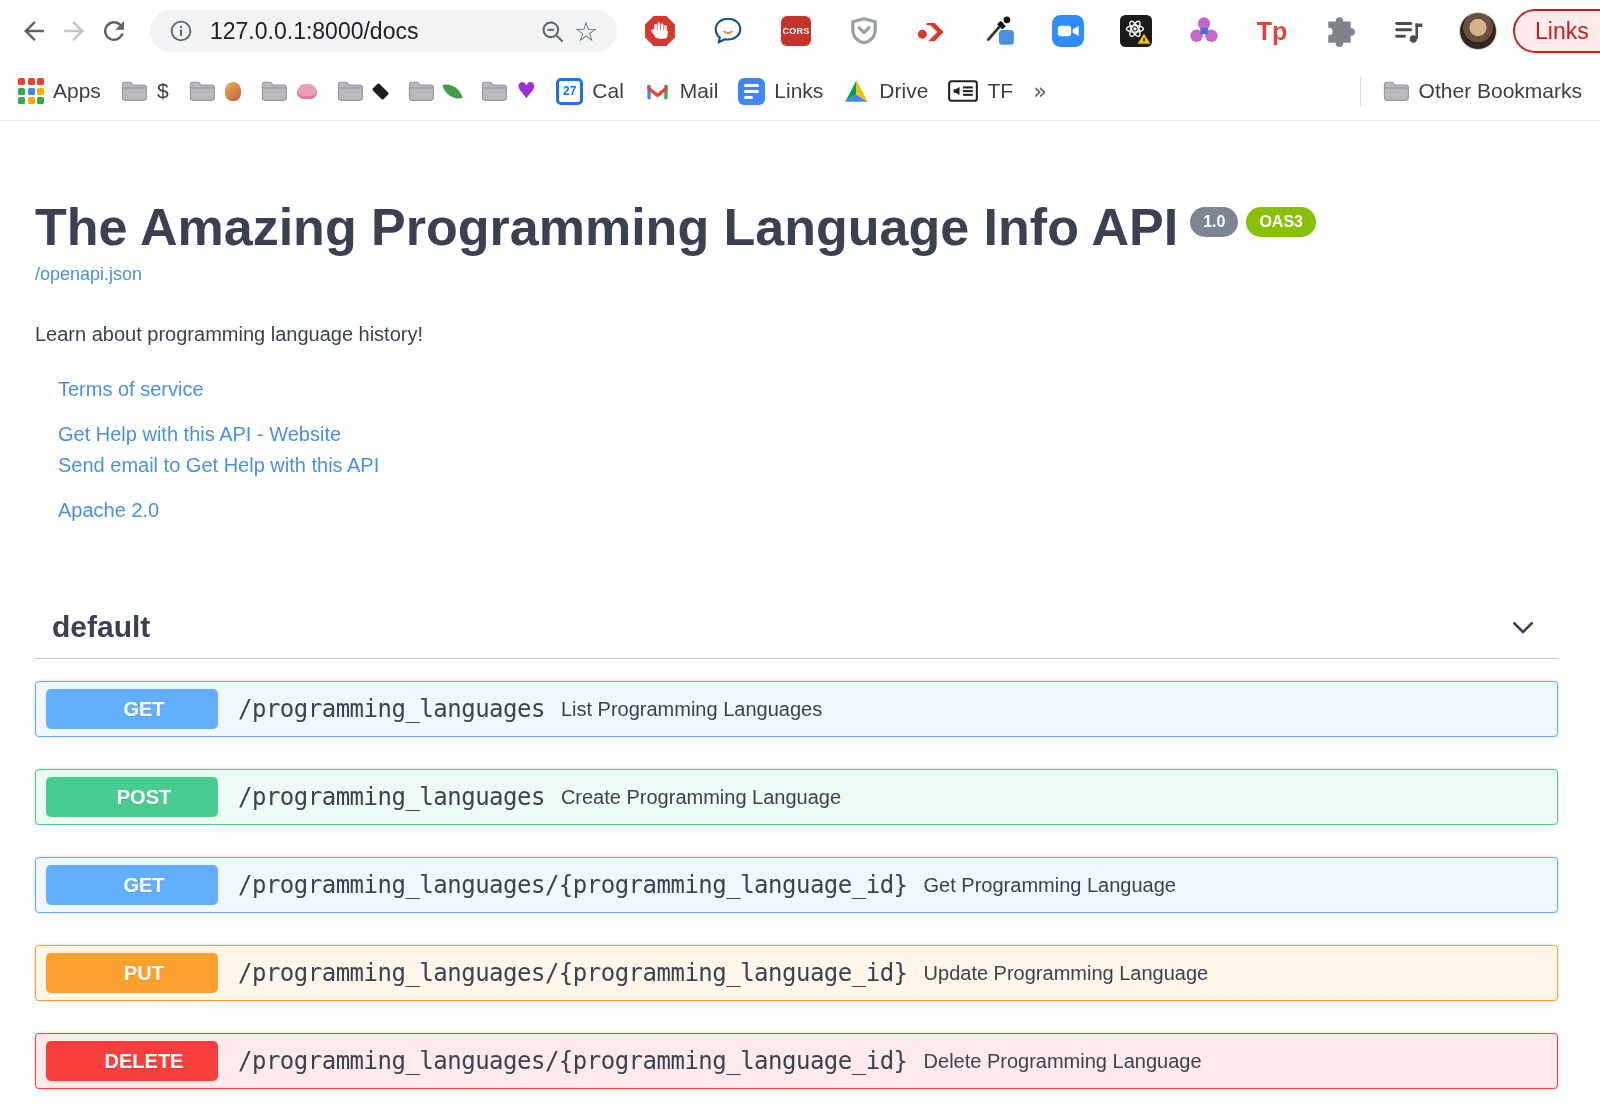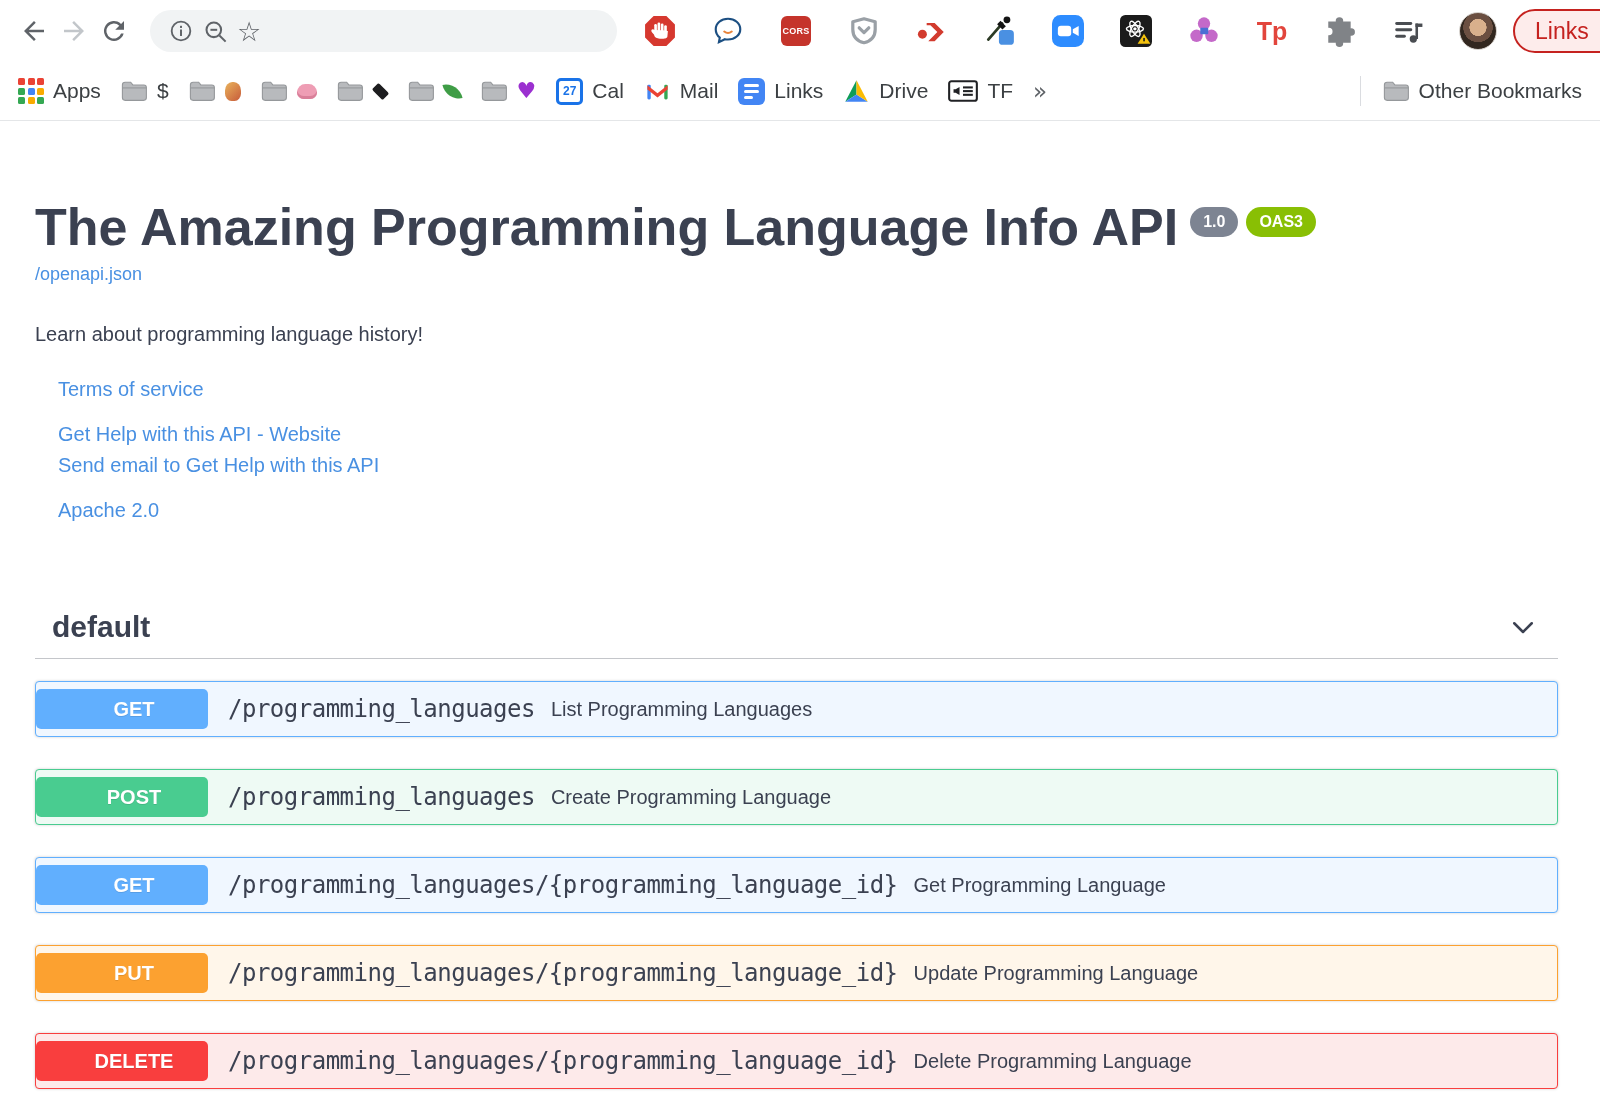--- a/index.html
+++ b/index.html
@@ -65,21 +65,21 @@
   .lk-license { margin-top: 22px; }
 
   .section-head { margin-top: 88px; display:flex; align-items:center; padding: 0 18px 14px 17px;
                   border-bottom: 1px solid rgba(59,65,81,.3); }
   .section-title { font-size: 30px; font-weight: bold; color:#3b4151; }
   .section-chevron { margin-left:auto; width:34px; height:34px; display:flex; align-items:center; justify-content:center; }
 
   .opblock { height: 56px; margin-top: 22px; display:flex; align-items:center; border-radius: 4px;
              border: 1px solid var(--mc); background: var(--bg); box-shadow: 0 0 3px rgba(0,0,0,.19); }
   .opblock + .opblock { margin-top: 32px; }
-  .method { width: 172px; height: 40px; flex:none; border-radius: 5px; background: var(--mc);
+  .method { width: 172px; height: 40px; margin-left: 10px; flex:none; border-radius: 5px; background: var(--mc);
             color:#fff; font-weight:bold; font-size: 20px; display:flex; align-items:center; justify-content:center;
             text-shadow: 0 1px 0 rgba(0,0,0,.1); padding-left: 24px; }
   .path { margin-left: 20px; font-family: "DejaVu Sans Mono", monospace; font-weight: normal; font-size: 24px;
           color:#3b4151; letter-spacing: -0.5px; white-space:nowrap; }
   .summary { margin-left: 16px; font-size: 20px; color:#3b4151; white-space:nowrap; }
 </style>
 </head>
 <body>
 
 <div class="toolbar">
@@ -100,20 +100,21 @@
   </div>
 
   <div class="omnibox">
     <span class="omni-ic">
       <svg width="26" height="26" viewBox="0 0 24 24">
           <circle cx="12" cy="12" r="8.6" fill="none" stroke="#5f6368" stroke-width="1.7"></circle>
           <rect x="11.1" y="10.6" width="1.8" height="6" fill="#5f6368"></rect>
           <rect x="11.1" y="7.2" width="1.8" height="2" fill="#5f6368"></rect>
         </svg>
     </span>
+    <span class="url">127.0.0.1:8000/docs</span>
     <span class="omni-ic">
       <svg width="27" height="27" viewBox="0 0 24 24" fill="none" stroke="#5f6368" stroke-width="1.8">
           <circle cx="10.5" cy="10.5" r="6.5"></circle>
           <line x1="15.5" y1="15.5" x2="21" y2="21"></line>
           <line x1="7.5" y1="10.5" x2="13.5" y2="10.5"></line>
         </svg>
     </span>
     <span class="omni-ic star glyph">☆</span>
   </div>
 

